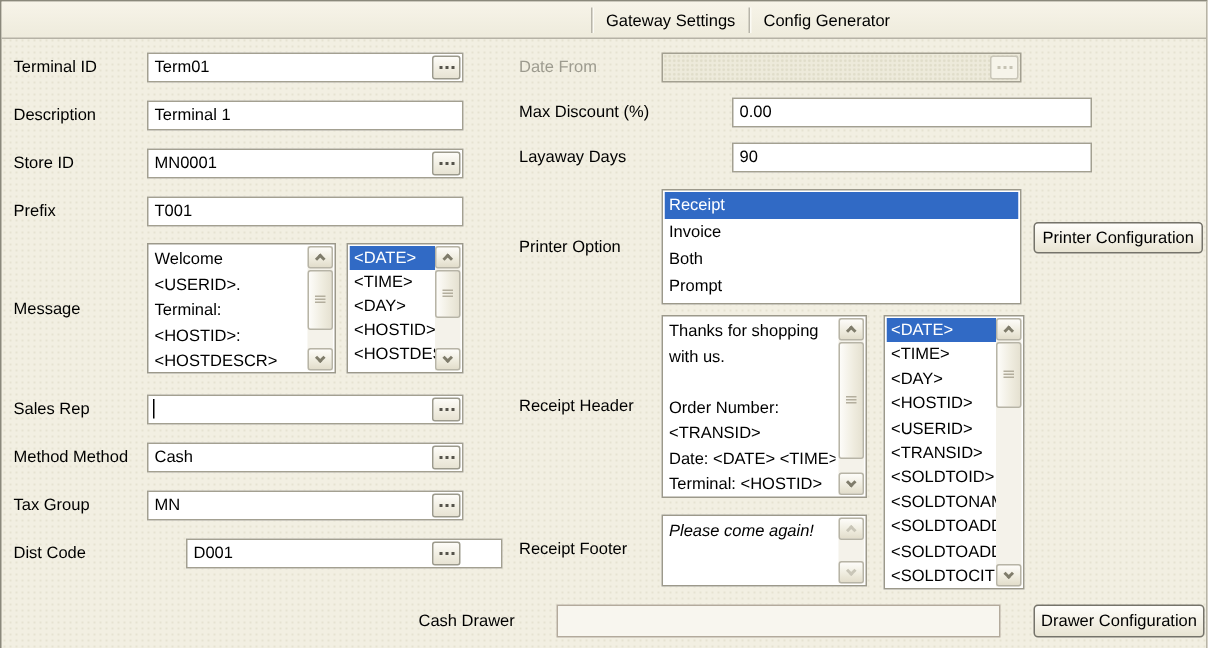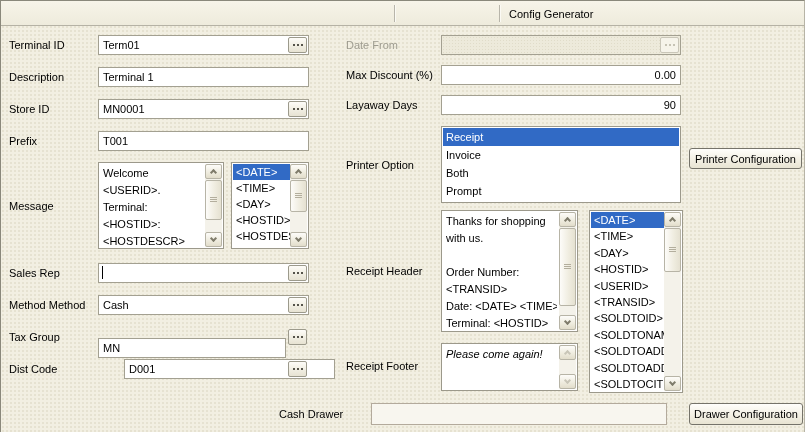--- a/index.html
+++ b/index.html
@@ -19,21 +19,21 @@
   }
   .tb-sep{position:absolute;top:4px;width:1px;height:17px;background:#b8b5aa;box-shadow:1px 0 #fbfaf4;}
   .tb-item{position:absolute;top:5px;height:16px;line-height:16px;padding:0 6px;cursor:default;white-space:nowrap;}
   .lbl{position:absolute;white-space:nowrap;line-height:13px;}
   .lbl.dis{color:#9d9b8f;}
   .tb{
     position:absolute;height:20px;border:1px solid #a3a091;background:#fff;
     font-family:"Liberation Sans",sans-serif;font-size:11px;color:#000;
     padding:0 4px;margin:0;outline:none;
   }
-  .tb.num{text-align:right;}
+  .tb.num{margin-left:47px;}
   .tb.disfld{
     background-color:#edeadb;
     background-image:radial-gradient(circle,#e0dcc9 0.8px,transparent 0.9px);
     background-size:3px 3px;
   }
   .tb.lightfld{background:#f8f6ef;border-color:#b3aa9c;}
   .browse{
     position:absolute;width:19px;height:16px;border:1px solid #9c9a8c;border-radius:2px;
     background:linear-gradient(#fdfcf8,#f1eee2 55%,#e7e3d3);padding:0;cursor:default;
   }
@@ -68,20 +68,21 @@
   }
   .caret{position:absolute;width:1px;height:13px;background:#000;}
 </style>
 </head>
 <body>
 
 <div class="screen">
 
   <div class="topbar">
     <span class="tb-sep" style="left:393px;"></span>
+    <span class="tb-item" style="left:397px;">Gateway Settings</span>
     <span class="tb-sep" style="left:498px;"></span>
     <span class="tb-item" style="left:502px;">Config Generator</span>
   </div>
 
   <span class="lbl" style="left:8px;top:38px;">Terminal ID</span>
   <input class="tb" style="left: 97px; top: 34px; width: 211px;" value="Term01">
   <button class="browse" style="left:287px;top:36px;">
       <span class="dots"></span>
     </button>
 
@@ -145,21 +146,21 @@
       <span class="dots"></span>
     </button>
 
   <span class="lbl" style="left:8px;top:298px;">Method Method</span>
   <input class="tb" style="left: 97px; top: 294px; width: 211px;" value="Cash">
   <button class="browse" style="left:287px;top:296px;">
       <span class="dots"></span>
     </button>
 
   <span class="lbl" style="left:8px;top:330px;">Tax Group</span>
-  <input class="tb" style="left: 97px; top: 326px; width: 188px; margin-top: 11px;" value="MN">
+  <input class="tb" style="left: 97px; top: 326px; width: 211px;" value="MN">
   <button class="browse" style="left:287px;top:328px;">
       <span class="dots"></span>
     </button>
 
   <span class="lbl" style="left:8px;top:362px;">Dist Code</span>
   <input class="tb" style="left: 97px; top: 358px; width: 211px; margin-left: 26px;" value="D001">
   <button class="browse" style="left:287px;top:360px;">
       <span class="dots"></span>
     </button>
 

